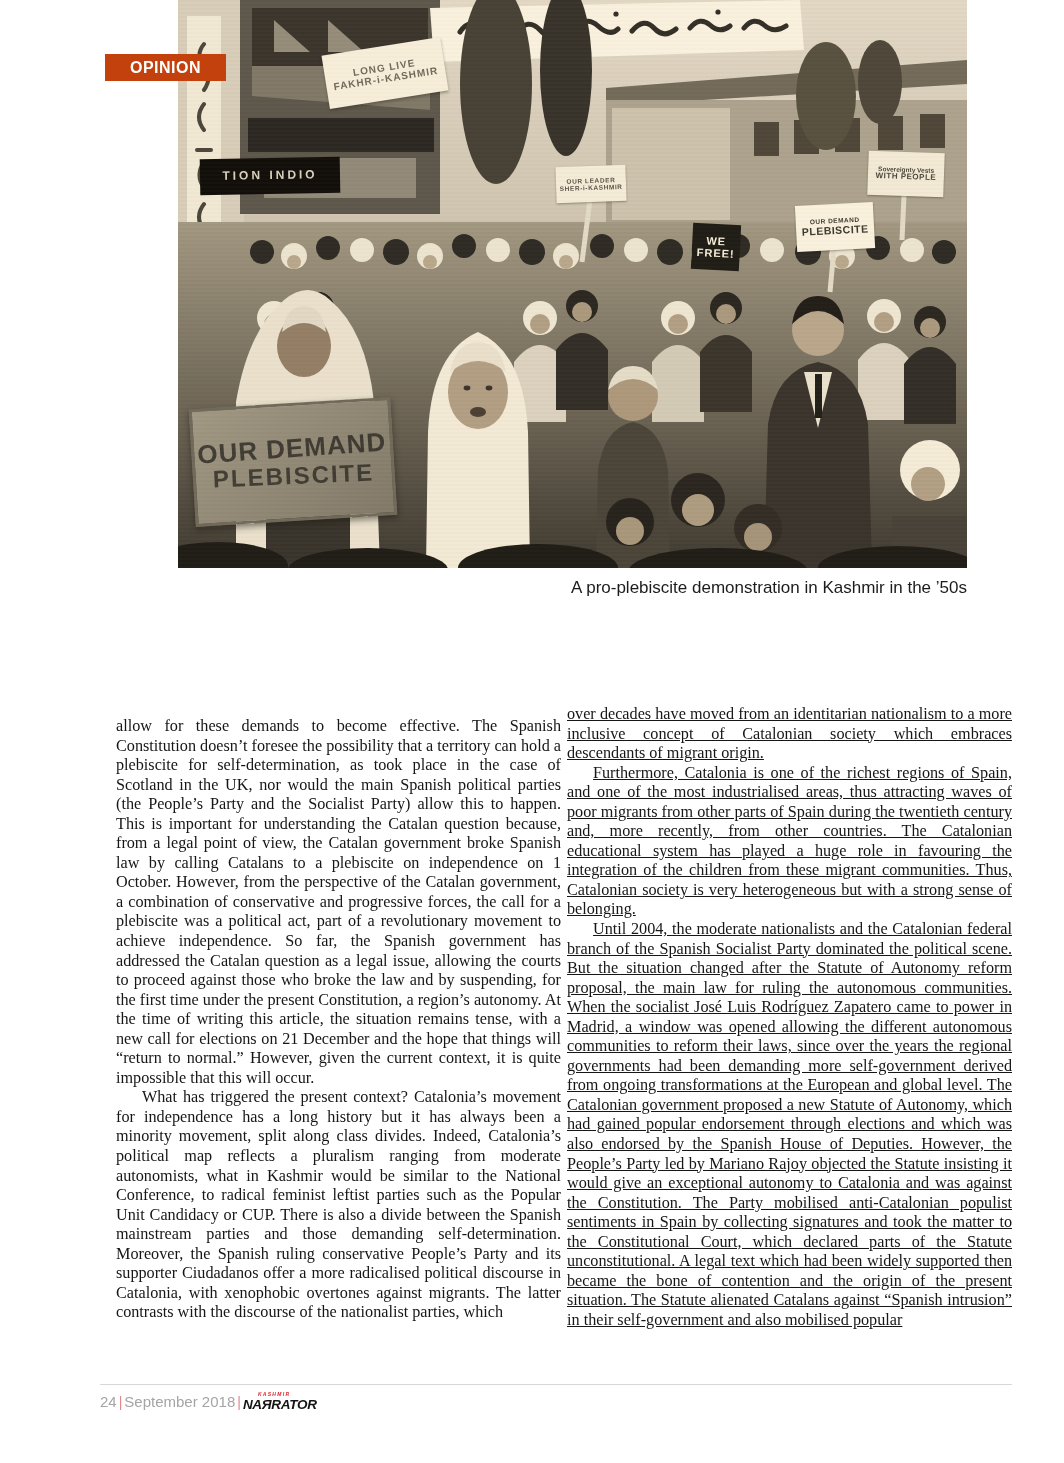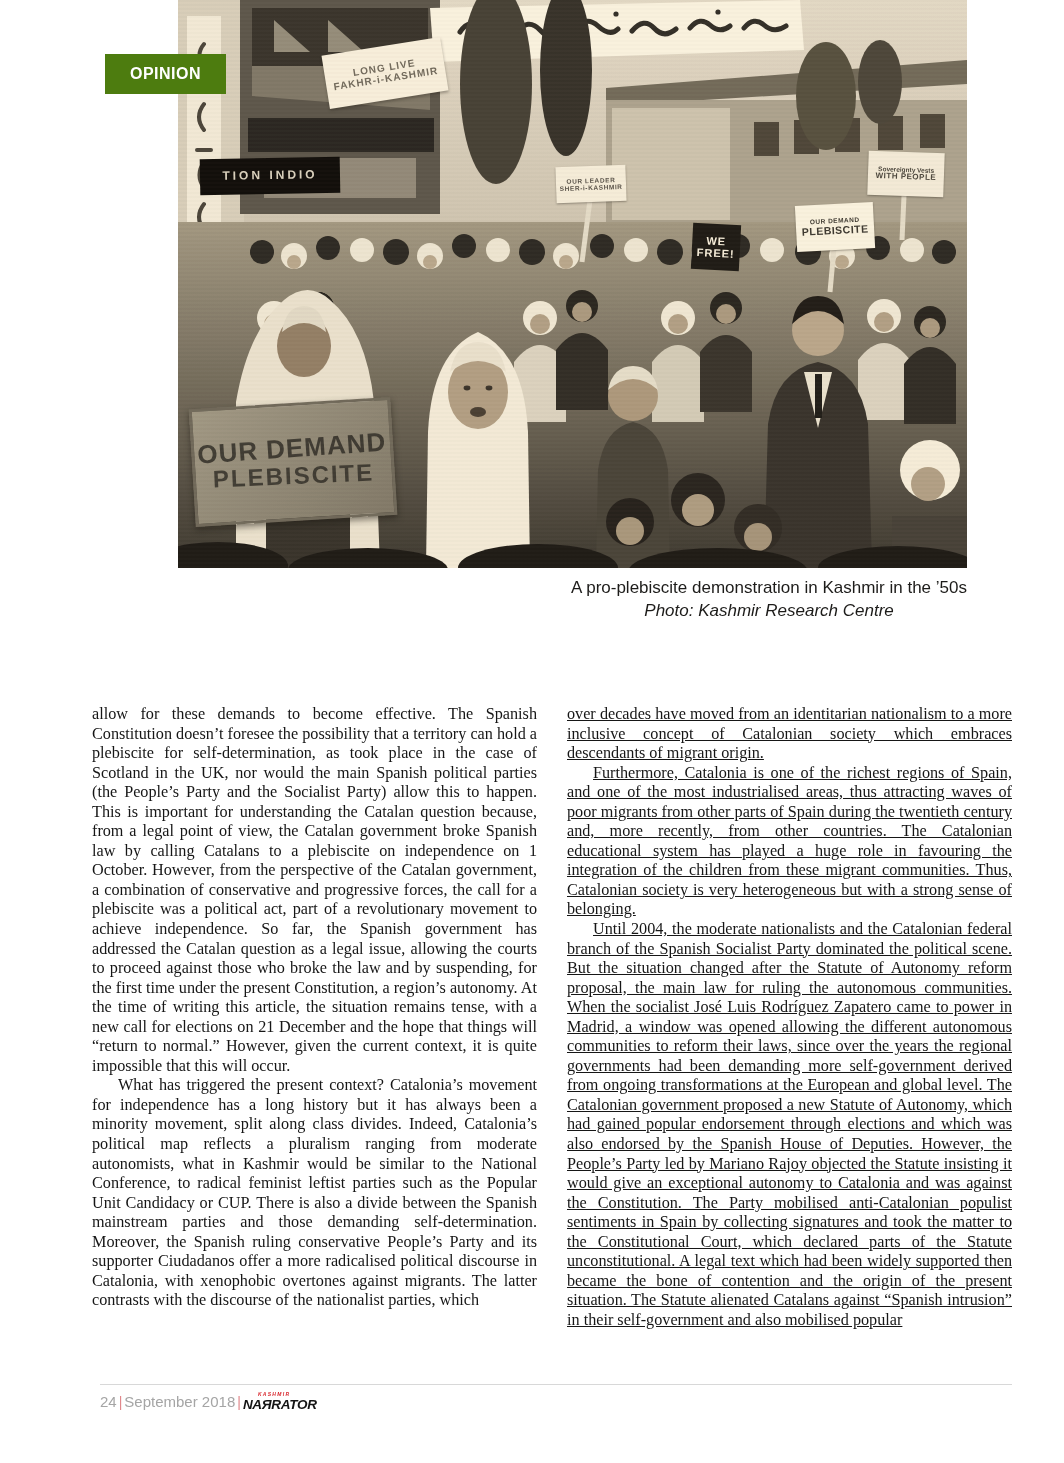--- a/index.html
+++ b/index.html
@@ -36,33 +36,33 @@
   .sign-sover .l1{font-size:6.5px;font-weight:bold;}
   .sign-sover .l2{font-size:8px;font-weight:bold;letter-spacing:.5px;}
   .sign-plebbig{left:14px;top:403px;width:202px;height:118px;
         background:linear-gradient(140deg,#9a9482 0%,#8a8373 55%,#7d7666 100%);
         border:3px solid #6d675a;transform:rotate(-3.5deg);color:#2f2c26;
         box-shadow:0 3px 6px rgba(30,26,18,.5);}
   .sign-plebbig .l1{font-size:26px;font-weight:bold;letter-spacing:1px;opacity:.82;transform:rotate(-.5deg);}
   .sign-plebbig .l2{font-size:24px;font-weight:bold;letter-spacing:2px;opacity:.8;transform:rotate(1deg);}
 
   
-  .opinion{position:absolute;left:105px;top:54px;width:121px;height:40px;
-        background:#4d7c0f;color:#ffffff;display:flex;align-items:center;justify-content:center;
+  .opinion{position:absolute;left:105px;top:54px;width:121px;height:27px;
+        background:#c2410c;color:#ffffff;display:flex;align-items:center;justify-content:center;
         font-family:"Liberation Sans",sans-serif;font-weight:bold;font-size:16px;letter-spacing:.5px;}
 
   
   .caption{position:absolute;right:97px;top:576px;text-align:center;
         font-family:"Liberation Sans",sans-serif;font-size:17px;line-height:23px;color:#1d1c1a;}
   .caption .credit{font-style:italic;}
 
   
   .col{position:absolute;top:705px;width:445px;font-size:16.2px;line-height:19.55px;
        text-align:justify;color:#161616;}
-  .col-left{left:92px;}
+  .col-left{left:116px;margin-top:12px;}
   .col-right{left:567px;text-decoration:underline;}
   .col p{margin:0;text-indent:26px;}
   .col p.cont{text-indent:0;}
 
   
   .footrule{position:absolute;left:100px;top:1384px;width:912px;height:1px;background:#d8d8d8;}
   .footer{position:absolute;left:100px;top:1392px;display:flex;align-items:center;gap:2px;
         font-family:"Liberation Sans",sans-serif;font-size:15px;color:#a5a5a5;}
   .footer .sep{color:#e1888b;font-size:14px;}
   .logo{position:relative;padding-top:6px;color:#141414;font-weight:bold;
@@ -281,21 +281,20 @@
   </div>
   <div class="grain"></div>
 </div>
 
 <div class="opinion">
   <span>OPINION</span>
 </div>
 
 <div class="caption">
   <div>A pro-plebiscite demonstration in Kashmir in the ’50s</div>
-  <div class="credit">Photo: Kashmir Research Centre</div>
 </div>
 
 <div class="col col-left">
   <p class="cont">allow for these demands to become effective. The Spanish Constitution doesn’t foresee the possibility that a territory can hold a plebiscite for self-determination, as took place in the case of Scotland in the UK, nor would the main Spanish political parties (the People’s Party and the Socialist Party) allow this to happen. This is important for understanding the Catalan question because, from a legal point of view, the Catalan government broke Spanish law by calling Catalans to a plebiscite on independence on 1 October. However, from the perspective of the Catalan government, a combination of conservative and progressive forces, the call for a plebiscite was a political act, part of a revolutionary movement to achieve independence. So far, the Spanish government has addressed the Catalan question as a legal issue, allowing the courts to proceed against those who broke the law and by suspending, for the first time under the present Constitution, a region’s autonomy. At the time of writing this article, the situation remains tense, with a new call for elections on 21 December and the hope that things will “return to normal.” However, given the current context, it is quite impossible that this will occur.</p>
   <p>What has triggered the present context? Catalonia’s movement for independence has a long history but it has always been a minority movement, split along class divides. Indeed, Catalonia’s political map reflects a pluralism ranging from moderate autonomists, what in Kashmir would be similar to the National Conference, to radical feminist leftist parties such as the Popular Unit Candidacy or CUP. There is also a divide between the Spanish mainstream parties and those demanding self-determination. Moreover, the Spanish ruling conservative People’s Party and its supporter Ciudadanos offer a more radicalised political discourse in Catalonia, with xenophobic overtones against migrants. The latter contrasts with the discourse of the nationalist parties, which</p>
 </div>
 <div class="col col-right">
   <p class="cont">over decades have moved from an identitarian nationalism to a more inclusive concept of Catalonian society which embraces descendants of migrant origin.</p>
   <p>Furthermore, Catalonia is one of the richest regions of Spain, and one of the most industrialised areas, thus attracting waves of poor migrants from other parts of Spain during the twentieth century and, more recently, from other countries. The Catalonian educational system has played a huge role in favouring the integration of the children from these migrant communities. Thus, Catalonian society is very heterogeneous but with a strong sense of belonging.</p>
   <p>Until 2004, the moderate nationalists and the Catalonian federal branch of the Spanish Socialist Party dominated the political scene. But the situation changed after the Statute of Autonomy reform proposal, the main law for ruling the autonomous communities. When the socialist José Luis Rodríguez Zapatero came to power in Madrid, a window was opened allowing the different autonomous communities to reform their laws, since over the years the regional governments had been demanding more self-government derived from ongoing transformations at the European and global level. The Catalonian government proposed a new Statute of Autonomy, which had gained popular endorsement through elections and which was also endorsed by the Spanish House of Deputies. However, the People’s Party led by Mariano Rajoy objected the Statute insisting it would give an exceptional autonomy to Catalonia and was against the Constitution. The Party mobilised anti-Catalonian populist sentiments in Spain by collecting signatures and took the matter to the Constitutional Court, which declared parts of the Statute unconstitutional. A legal text which had been widely supported then became the bone of contention and the origin of the present situation. The Statute alienated Catalans against “Spanish intrusion” in their self-government and also mobilised popular</p>

